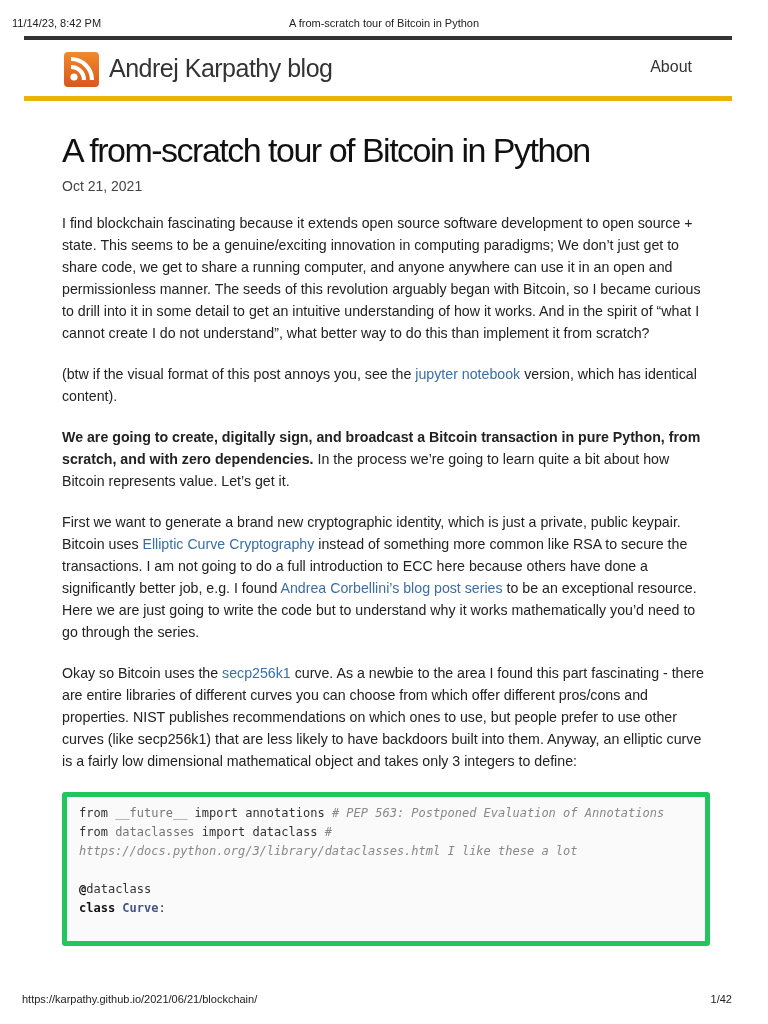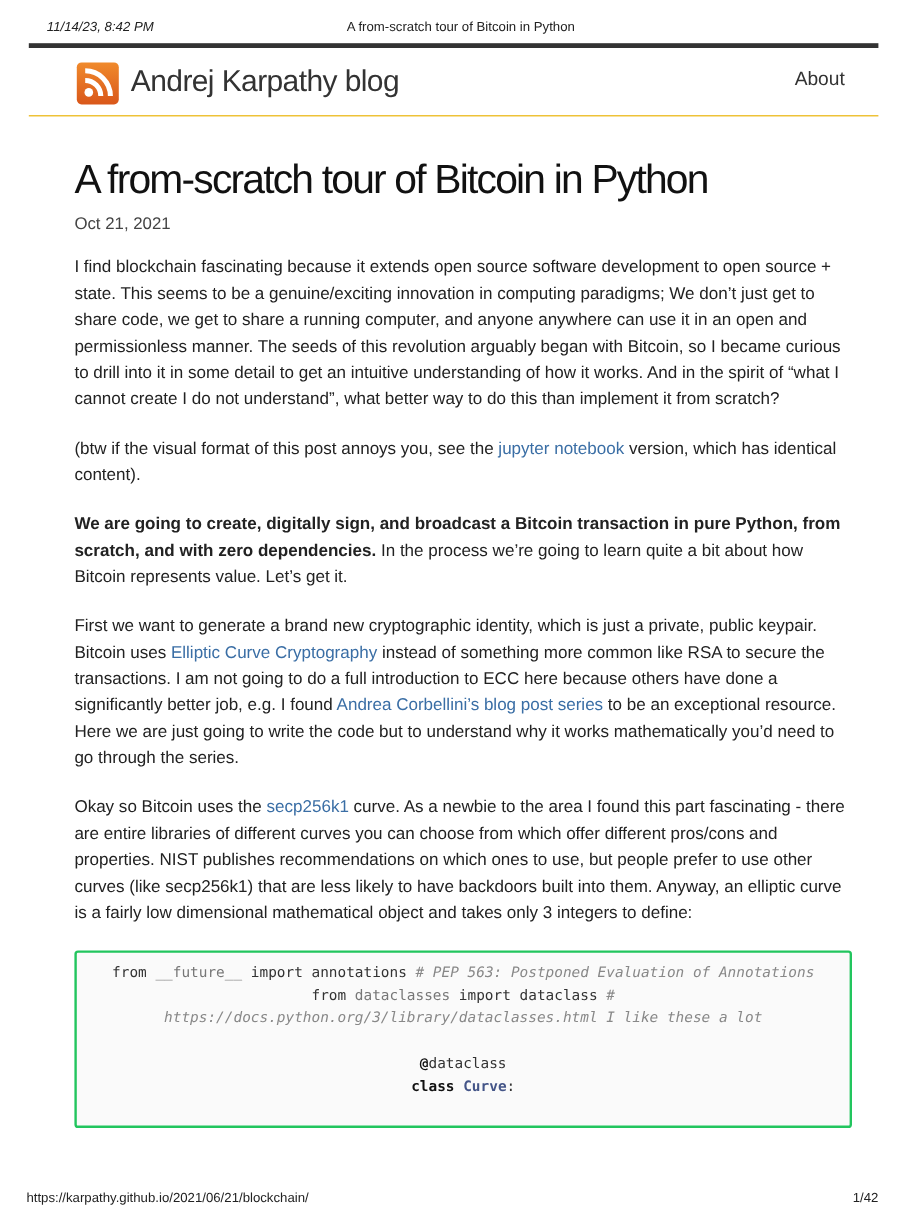--- a/index.html
+++ b/index.html
@@ -1,36 +1,36 @@
 <!DOCTYPE html>
 <html><head>
 <meta charset="utf-8">
 <style>
   html, body { margin: 0; padding: 0; background: #fff; }
   body { width: 768px; height: 1024px; position: relative; overflow: hidden;
          font-family: "Liberation Sans", sans-serif; color: #111; }
   .print-header { position: absolute; top: 17px; left: 0; width: 768px; font-size: 11px; color: #222; }
-  .print-header .date { position: absolute; left: 39px; font-style: italic; }
+  .print-header .date { position: absolute; left: 12px; }
   .print-header .title { position: absolute; left: 0; width: 768px; text-align: center; }
   .topbar { position: absolute; top: 36px; left: 24px; width: 708px; height: 4px; background: #333; }
-  .site-header { position: absolute; top: 40px; left: 24px; width: 708px; height: 56px; border-bottom: 1px solid #eab308; }
+  .site-header { position: absolute; top: 40px; left: 24px; width: 708px; height: 56px; border-bottom: 5px solid #eab308; }
   .rss { position: absolute; left: 40px; top: 12px; width: 35px; height: 35px; border-radius: 4px;
          background: linear-gradient(#f08a2c, #d9571a); }
   .rss svg { width: 35px; height: 35px; display: block; }
   .site-title { position: absolute; left: 85px; top: 14px; font-size: 25px; color: #333; letter-spacing: -0.5px; }
-  .about { position: absolute; right: 28px; top: 18px; font-size: 16px; color: #333; margin-left: 37px; }
+  .about { position: absolute; right: 40px; top: 18px; font-size: 16px; color: #333; margin-left: 37px; }
   .post-title { position: absolute; left: 62px; top: 131px; font-size: 34px; letter-spacing: -1.5px; margin: 0; font-weight: normal; color: #111; }
   .post-date { position: absolute; left: 62px; top: 178px; font-size: 14px; color: #444; }
   .content { position: absolute; left: 62px; top: 212px; width: 648px; font-size: 14.2px; line-height: 22px; color: #222; }
   .content p { margin: 0 0 19px 0; }
   .content a { color: #2a7ae2; text-decoration: none; color: #3a6ea5; }
   .content h2 { font-weight: normal; font-size: 19px; letter-spacing: -0.7px; margin: 42px 0 20px 0; color: #222; }
-  .code { margin-top: 20px; border: 2px solid #22c55e; background: #fafafa; border-radius: 3px;
+  .code { margin-top: 20px; border: 5px solid #22c55e; background: #fafafa; border-radius: 3px;
           padding: 7px 12px; font-family: "DejaVu Sans Mono", monospace; font-size: 12px; line-height: 19px;
-          color: #333; height: 130px; overflow: hidden; white-space: pre; text-align: center; }
+          color: #333; height: 130px; overflow: hidden; white-space: pre; }
   .code .cm { color: #888; font-style: italic; }
   .code .mod { color: #777; }
   .code .kw { font-weight: bold; color: #111; }
   .code .cls { color: #445588; font-weight: bold; }
   .print-footer { position: absolute; top: 993px; left: 0; width: 768px; font-size: 11px; color: #222; }
   .print-footer .url { position: absolute; left: 22px; }
   .print-footer .page { position: absolute; right: 36px; }
 </style>
 </head>
 <body>

